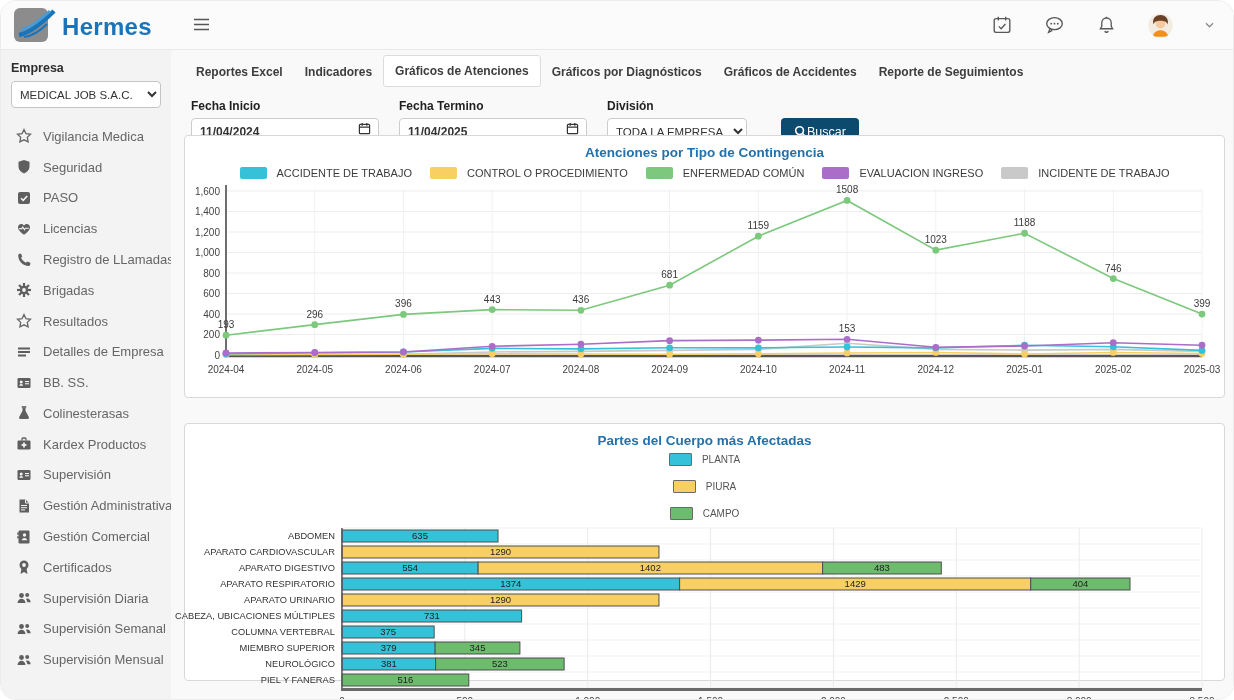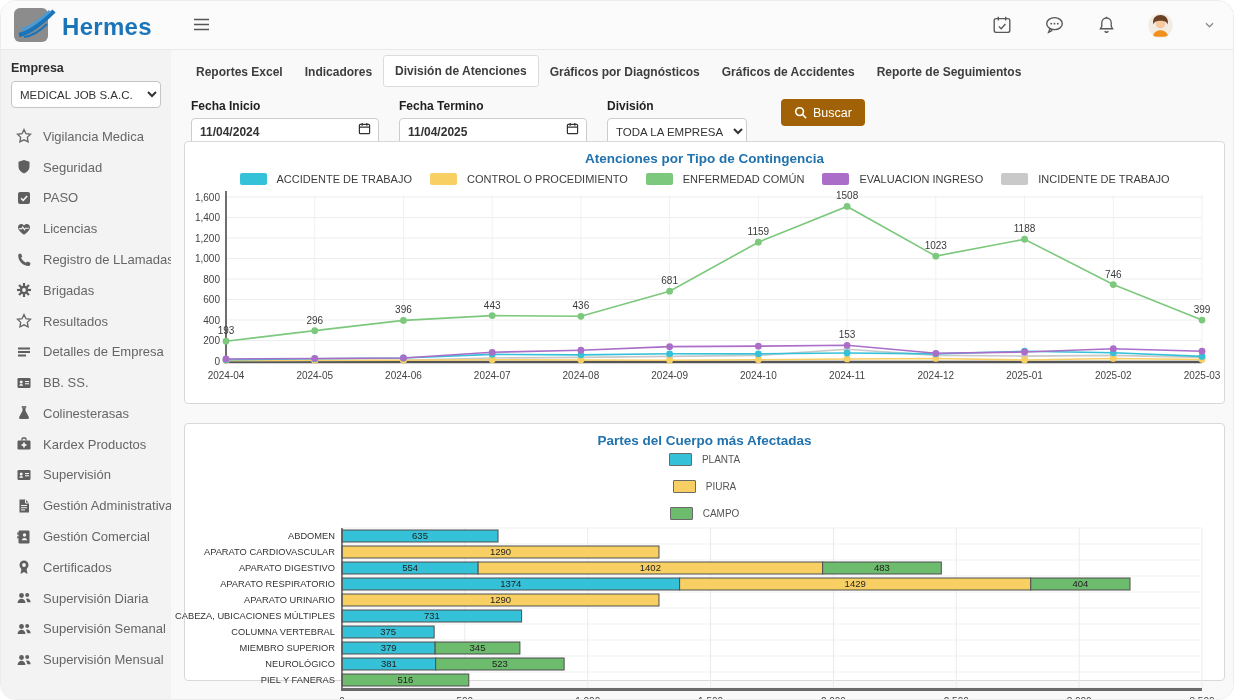--- a/index.html
+++ b/index.html
@@ -21,35 +21,35 @@
                  border-radius:4px;background:#fff;padding:0 4px;}
   .menu{margin-top:13px;}
   .menu-item{display:flex;align-items:center;gap:11px;padding:7.4px 4px 7.4px 15px;
              font-size:13px;color:#666;cursor:pointer;white-space:nowrap;}
   .menu-item .mi-icon{width:16px;height:16px;flex:0 0 16px;display:inline-flex;}
   
   .content{position:absolute;left:170px;top:48px;right:0;bottom:0;background:#f9f9f9;}
   .tabbar{position:absolute;left:14px;top:6px;display:flex;align-items:flex-end;}
   .tab{padding:8px 11px;font-size:12px;font-weight:700;color:#3d3d3d;cursor:pointer;}
   .tab.active{background:#fff;border:1px solid #dcdcdc;border-radius:3px;}
-  .filters{position:absolute;left:20px;top:50px;display:flex;gap:20px;align-items:flex-start;}
+  .filters{position:absolute;left:20px;top:50px;display:flex;gap:20px;align-items:flex-end;}
   .fgroup{position:relative;}
   .fgroup .flabel{font-size:12px;font-weight:700;color:#1f1f1f;display:block;margin-bottom:5px;}
   .tinput{width:152px;height:25px;border:1px solid #ccc;border-radius:4px;font-size:12px;color:#333;
           padding:0 26px 0 8px;background:#fff;box-sizing:content-box;font-weight:bold;}
   .cal-ic{position:absolute;right:8px;bottom:6px;pointer-events:none;}
   select.division{width:140px;height:27px;font-size:11.5px;color:#333;border:1px solid #ccc;
                   border-radius:4px;background:#fff;padding:0 4px;}
-  .buscar{height:27px;background:#a16207;color:#fff;border:none;border-radius:4px;font-size:12.5px;
-          display:flex;align-items:center;gap:6px;padding:0 13px;margin-left:14px;cursor:pointer;
+  .buscar{height:27px;background:#0c4a6e;color:#fff;border:none;border-radius:4px;font-size:12.5px;
+          display:flex;align-items:center;padding:0 13px;margin-left:14px;cursor:pointer;
           font-family:"Liberation Sans",sans-serif;}
   
   .card{position:absolute;left:13px;width:1041px;background:#fff;border:1px solid #d8d8d8;
         border-radius:4px;box-sizing:border-box;}
-  .card1{top:92px;height:263px;}
+  .card1{top:86px;height:263px;}
   .card2{top:374px;height:258px;}
   .card-title{text-align:center;font-size:13.5px;font-weight:700;color:#2172ad;margin-top:9px;}
   .legend{display:flex;justify-content:center;align-items:center;margin-top:7px;gap:18px;}
   .lg-item{display:inline-flex;align-items:center;gap:10px;cursor:pointer;}
   .lg-chip{width:27px;height:12px;border-radius:2px;display:inline-block;}
   .legend.small{gap:14px;margin-top:5px;flex-direction:column;}
   .legend.small .lg-chip{width:21px;height:11px;border:1px solid #6a6a6a;border-radius:1px;}
   .lg-label{font-size:11px;color:#3c3c3c;}
   .legend.small .lg-label{font-size:10px;color:#555;}
   svg.chart{display:block;margin:4px auto 0;overflow:visible;}
@@ -331,21 +331,21 @@
           </span>
           <span>Supervisión Mensual</span>
         </div>
       </div>
   </div>
 
   <div class="content">
     <div class="tabbar">
         <div class="tab">Reportes Excel</div>
         <div class="tab">Indicadores</div>
-        <div class="tab active">División de Atenciones</div>
+        <div class="tab active">Gráficos de Atenciones</div>
         <div class="tab">Gráficos por Diagnósticos</div>
         <div class="tab">Gráficos de Accidentes</div>
         <div class="tab">Reporte de Seguimientos</div>
       </div>
 
     <div class="filters">
       <div class="fgroup">
         <span class="flabel">Fecha Inicio</span>
         <input class="tinput" type="text" value="11/04/2024" style="">
         <span class="cal-ic">

